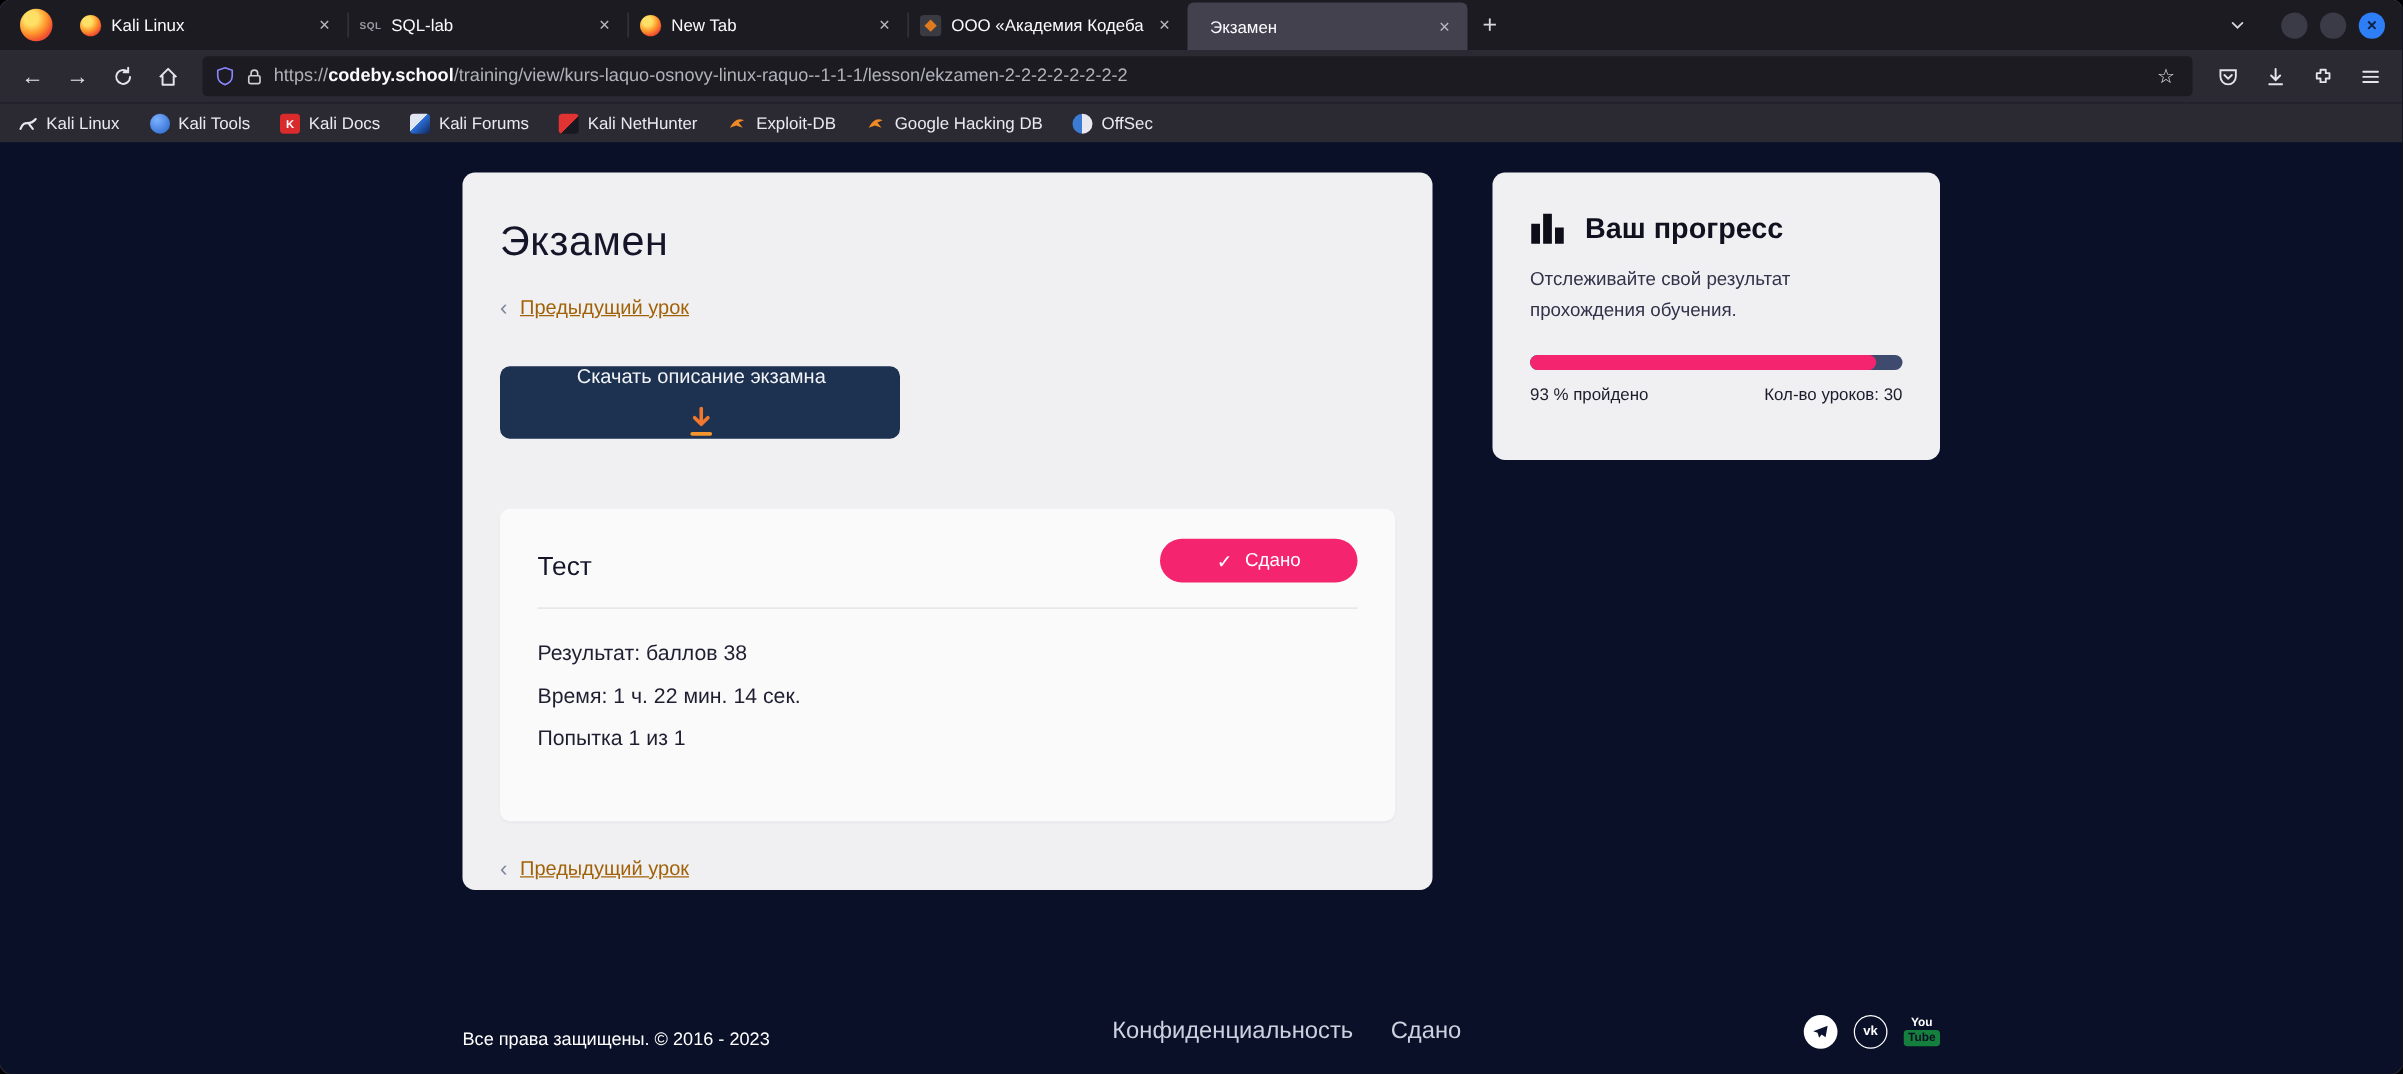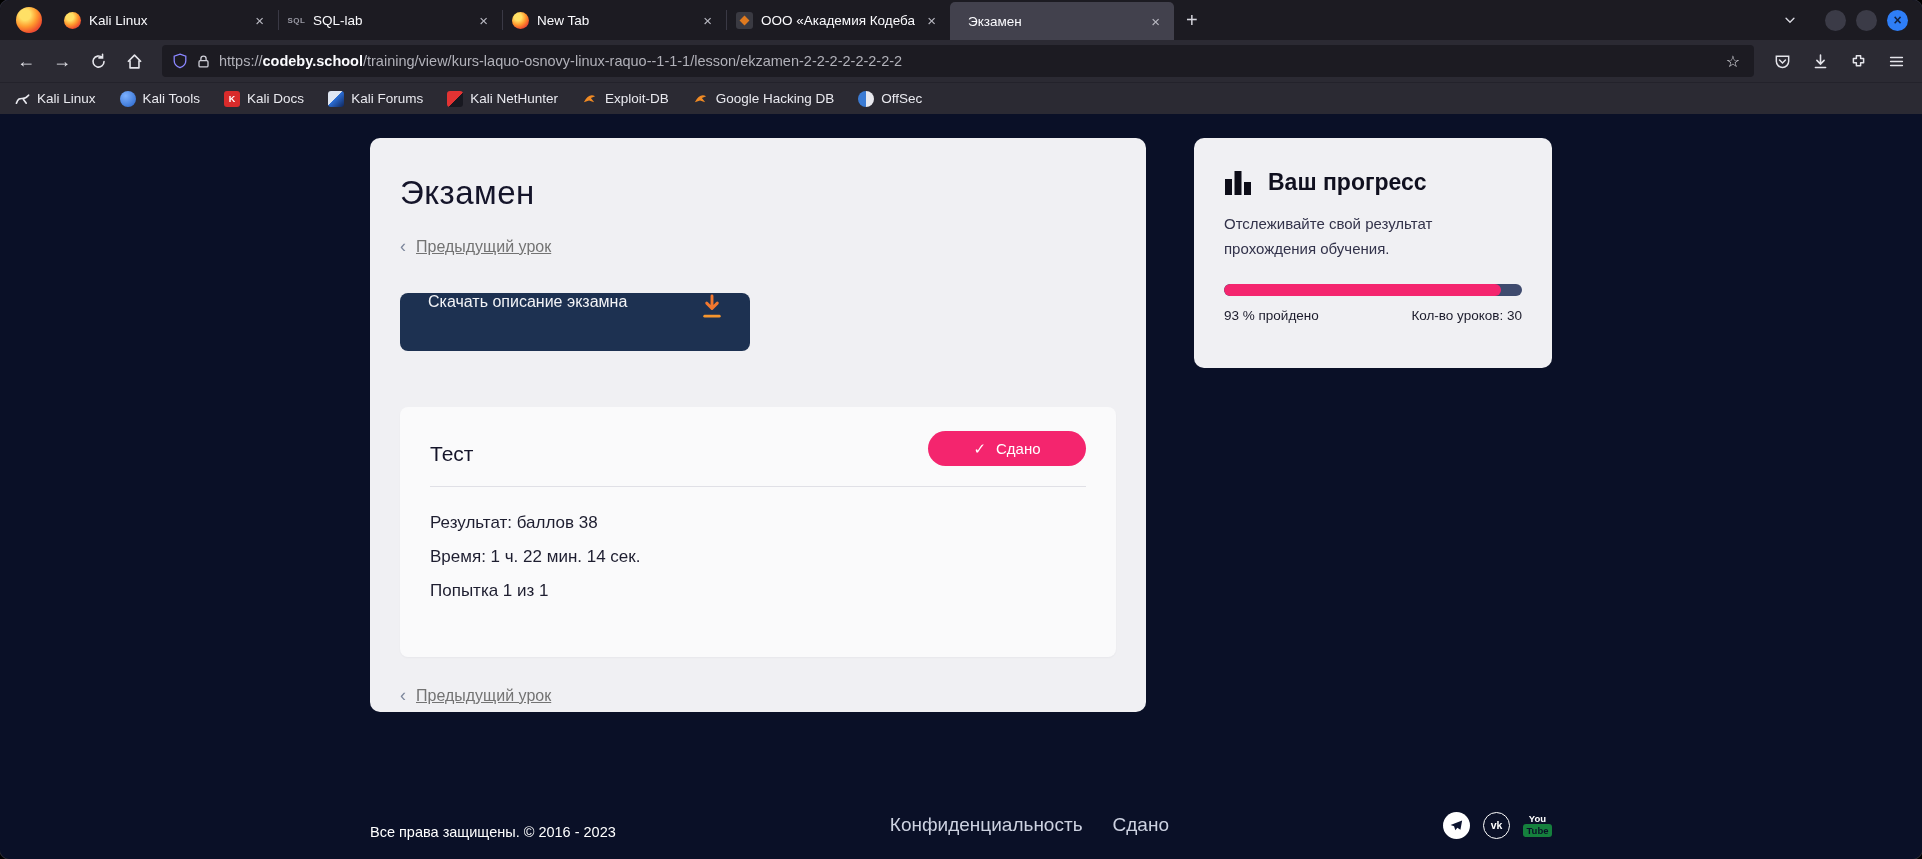--- a/index.html
+++ b/index.html
@@ -43,23 +43,23 @@
   .bm-kali-forums { border-radius:3px; background:linear-gradient(135deg,#dfe6f2 45%,#2c6fd8 45%, #10265a); }
   .bm-kali-nethunter { border-radius:3px; background:linear-gradient(135deg,#e23333 55%,#181820 55%); }
   .bm-offsec { border-radius:50%; background:linear-gradient(90deg,#3b7bd4 50%,#e8e8ee 50%); }
 
   
   .webpage { position:relative; height:745px; background:#0a1027; color:#1d1d30; }
   .main-card { position:absolute; left:370px; top:24px; width:776px; height:574px; background:#f0f0f3; border-radius:10px; padding:36px 30px; }
   .page-title { font-size:33px; font-weight:500; color:#15152a; letter-spacing:.5px; }
   .prev-link-row { display:flex; align-items:center; gap:10px; margin-top:24px; font-size:16px; }
   .prev-arrow { color:#7d879c; font-size:18px; }
-  .prev-link { color:#737373; text-decoration:underline; cursor:pointer; }
-  .dl-btn { margin-top:36px; width:350px; height:58px; background:#1d3151; border:none; border-radius:8px; color:#f2f3f6; font-size:16px;
-    display:flex; align-items:flex-start; justify-content:space-between; padding:0 26px 0 28px; cursor:pointer; font-family:inherit; }
+  .prev-link { color:#a16207; text-decoration:underline; cursor:pointer; }
+  .dl-btn { margin-top:36px; width:320px; height:58px; background:#1d3151; border:none; border-radius:8px; color:#f2f3f6; font-size:16px;
+    display:flex; align-items:center; justify-content:space-between; padding:0 26px 0 28px; cursor:pointer; font-family:inherit;flex-direction:column; }
   .test-card { margin-top:56px; background:#fafafb; border-radius:8px; padding:24px 30px 20px; height:250px; box-shadow:0 1px 2px rgba(20,20,40,.04); }
   .test-header { display:flex; align-items:flex-end; justify-content:space-between; }
   .test-title { font-size:21px; color:#15152a; font-weight:500; }
   .status-pill { background:#f4256e; color:#fff; border-radius:18px; height:35px; min-width:158px; display:flex; align-items:center; justify-content:center; gap:10px; font-size:15px; }
   .test-divider { height:1px; background:#e0e0e6; margin-top:20px; }
   .test-results { margin-top:26px; display:flex; flex-direction:column; gap:14px; }
   .result-line { font-size:17px; color:#1e1e30; }
   .bottom-link { margin-top:28px; }
 
   .progress-card { position:absolute; left:1194px; top:24px; width:358px; height:230px; background:#f0f0f3; border-radius:10px; padding:30px 30px 0; }

